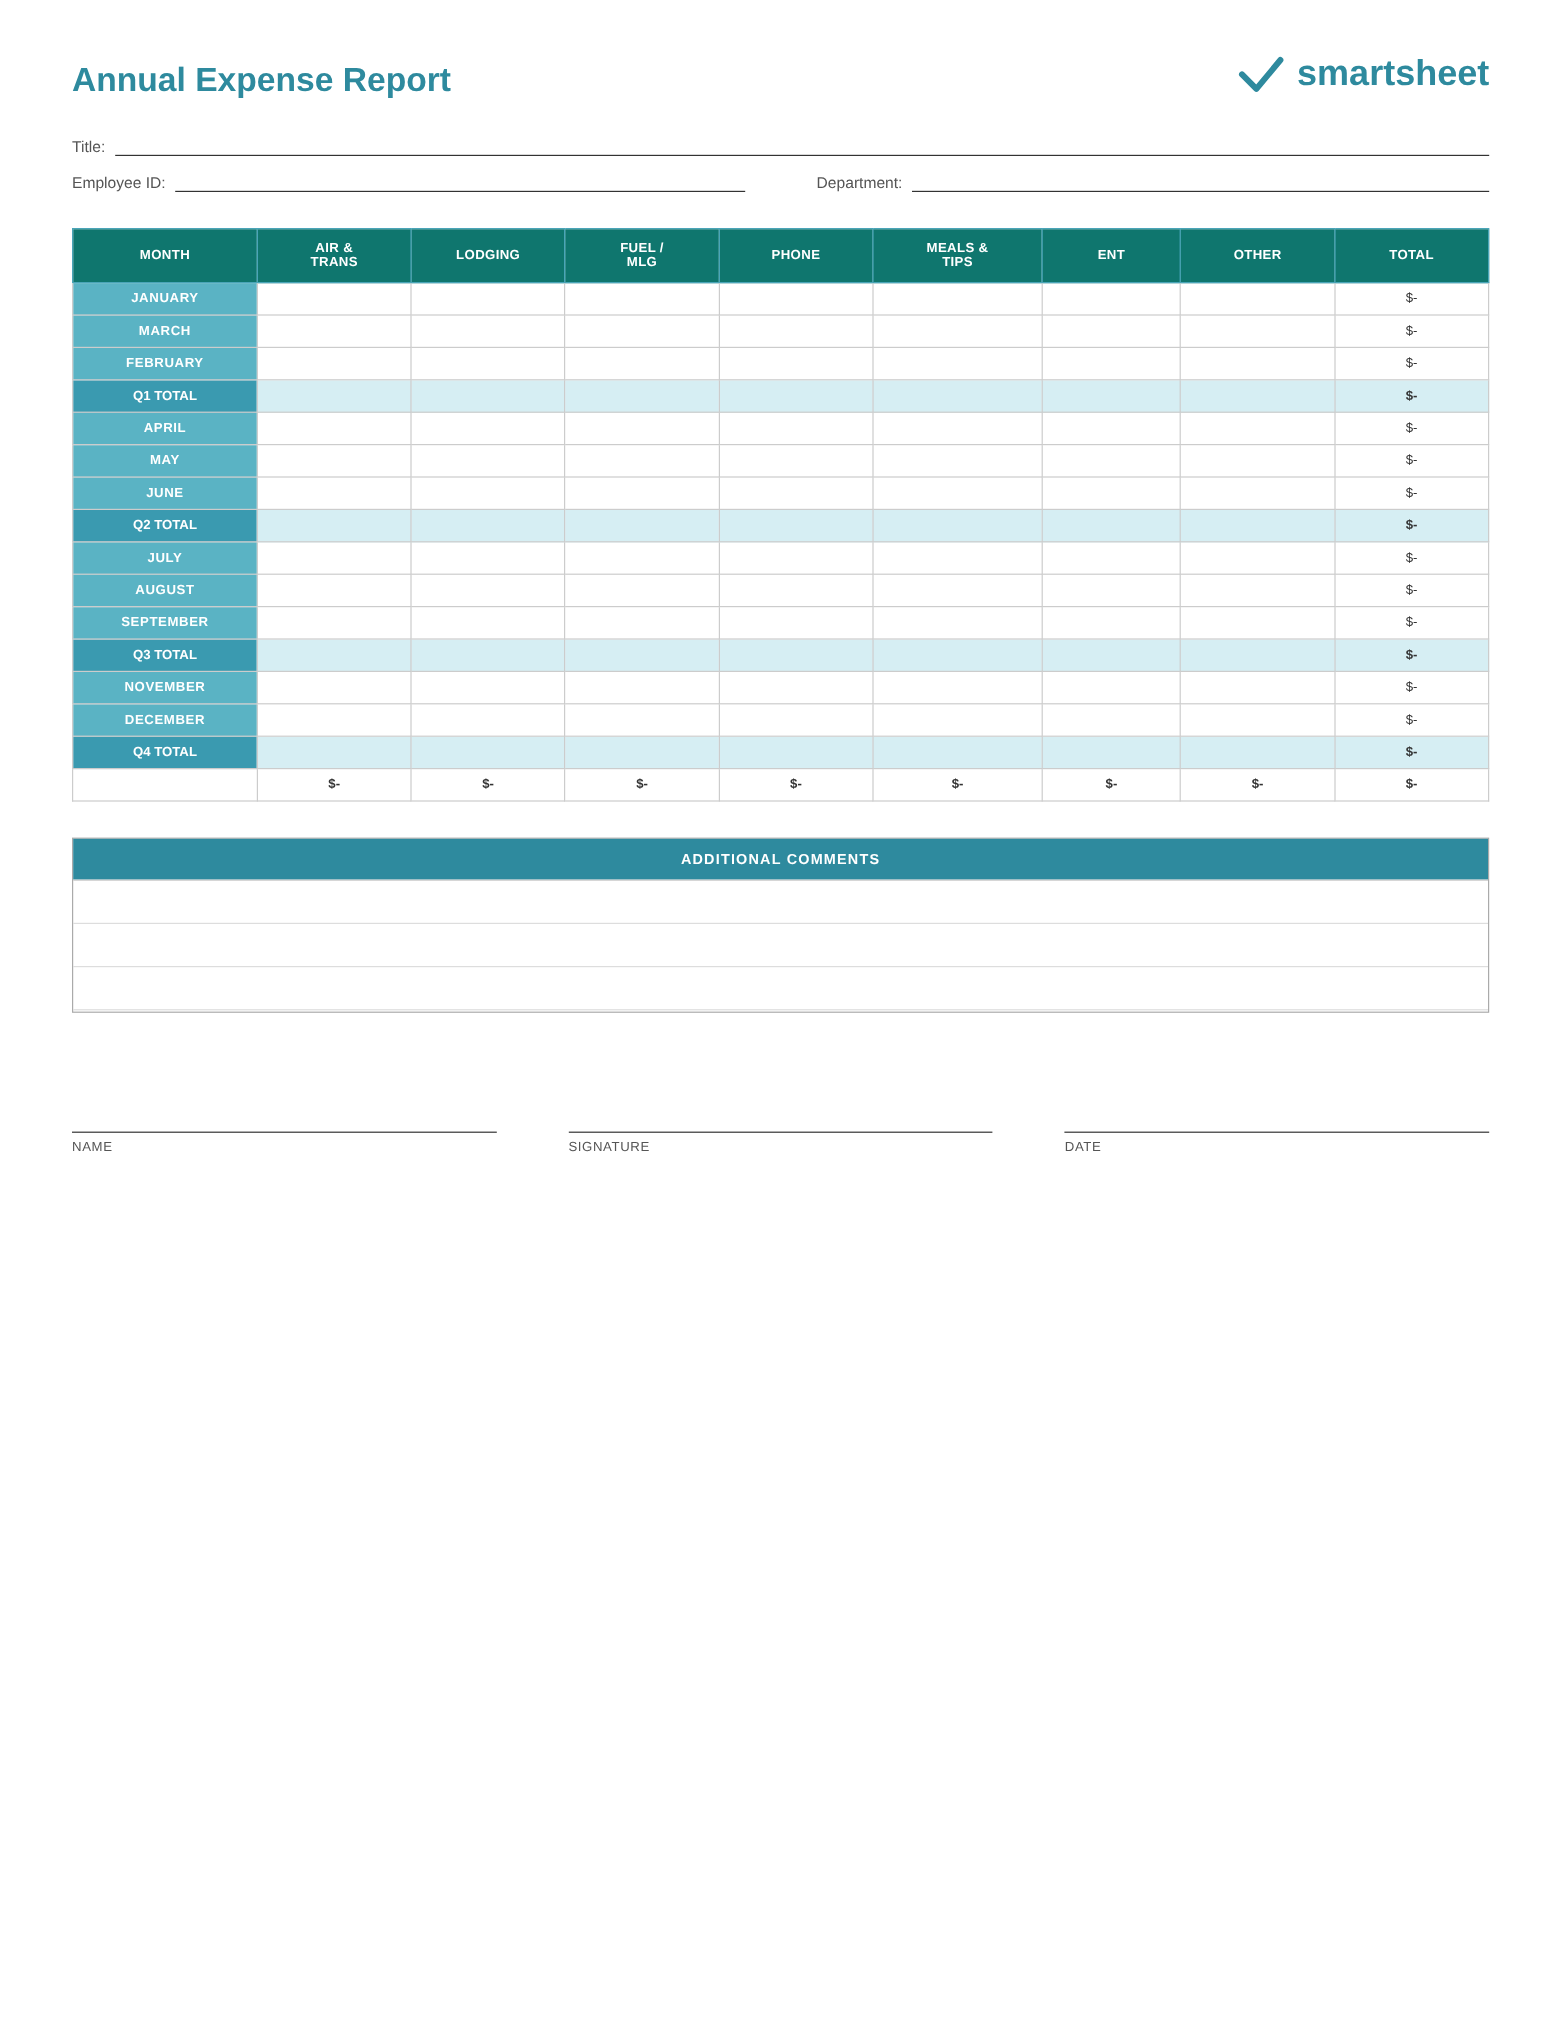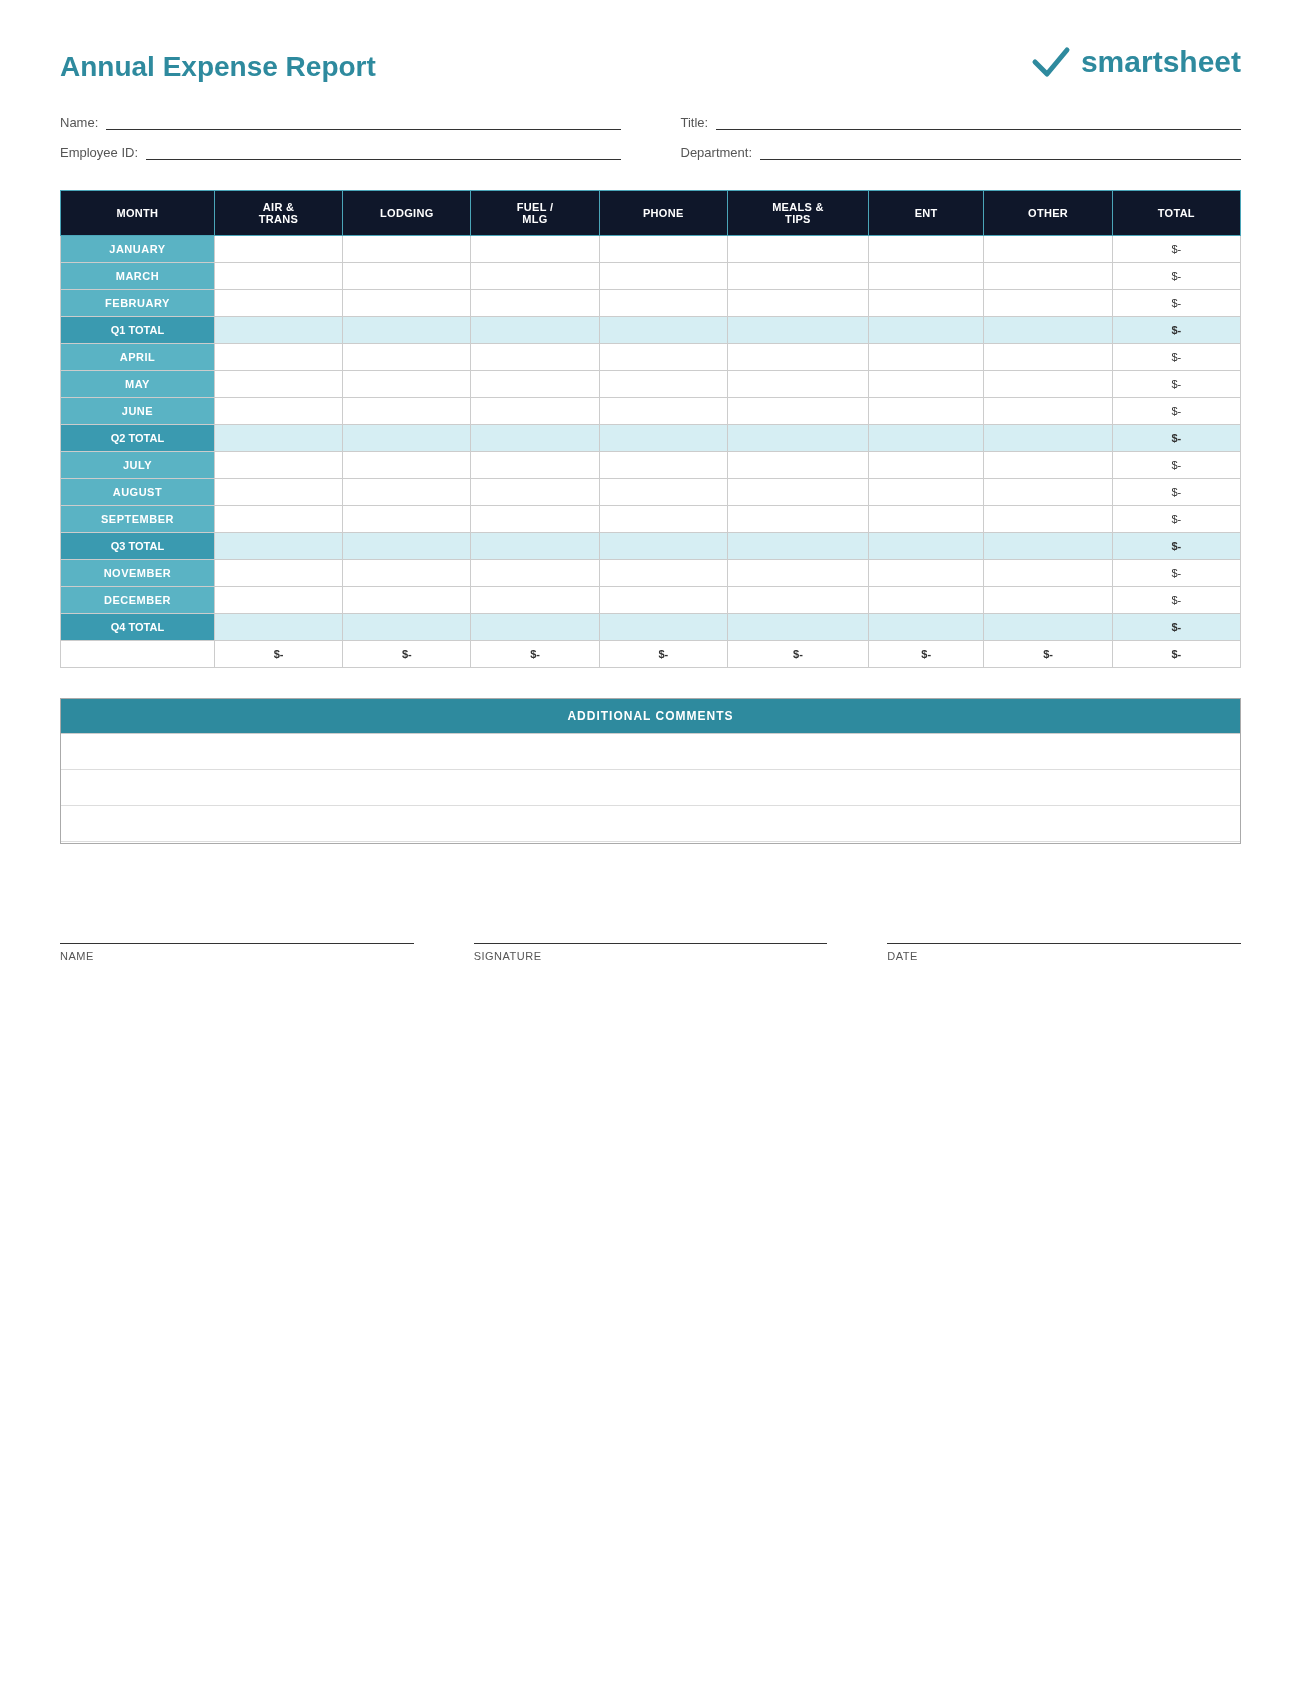--- a/index.html
+++ b/index.html
@@ -74,21 +74,21 @@
     }
 
     
     .expense-table {
       width: 100%;
       border-collapse: collapse;
       margin-bottom: 30px;
       border: 1.5px solid #aaa;
     }
     .expense-table th {
-      background-color: #0f172a;
+      background-color: #0f766e;
       color: #fff;
       font-size: 11px;
       font-weight: 700;
       text-align: center;
       padding: 10px 6px;
       border: 1px solid #4aa5b8;
       text-transform: uppercase;
       letter-spacing: 0.3px;
     }
     .expense-table td {
@@ -195,24 +195,20 @@
       <polyline points="6,22 18,34 38,10" fill="none" stroke="#2e8a9e" stroke-width="5" stroke-linecap="round" stroke-linejoin="round"></polyline>
     </svg>
     <div class="logo-text">
       <span>smart</span><span style="font-weight:700;color:#2e8a9e;">sheet</span>
     </div>
   </div>
 </div>
 
 <div class="form-fields">
   <div class="form-row">
-    <div class="form-field">
-      <span class="form-label">Name:</span>
-      <input class="form-line" type="text" style="">
-    </div>
     <div class="form-field">
       <span class="form-label">Title:</span>
       <input class="form-line" type="text" style="">
     </div>
   </div>
   <div class="form-row">
     <div class="form-field">
       <span class="form-label">Employee ID:</span>
       <input class="form-line" type="text" style="">
     </div>

